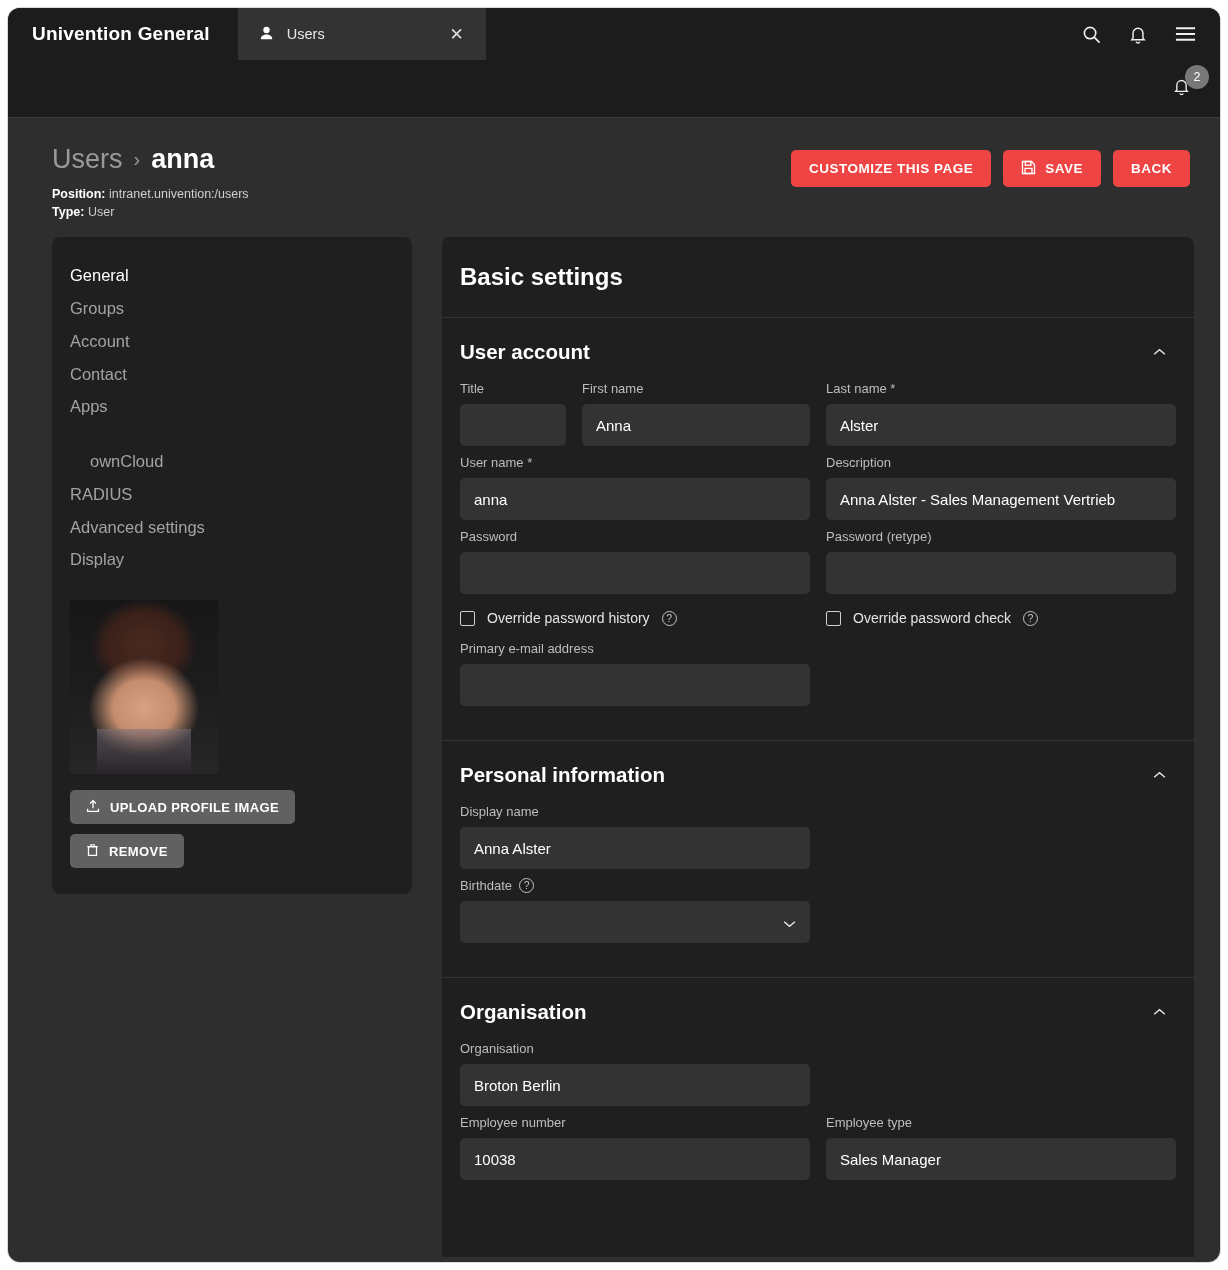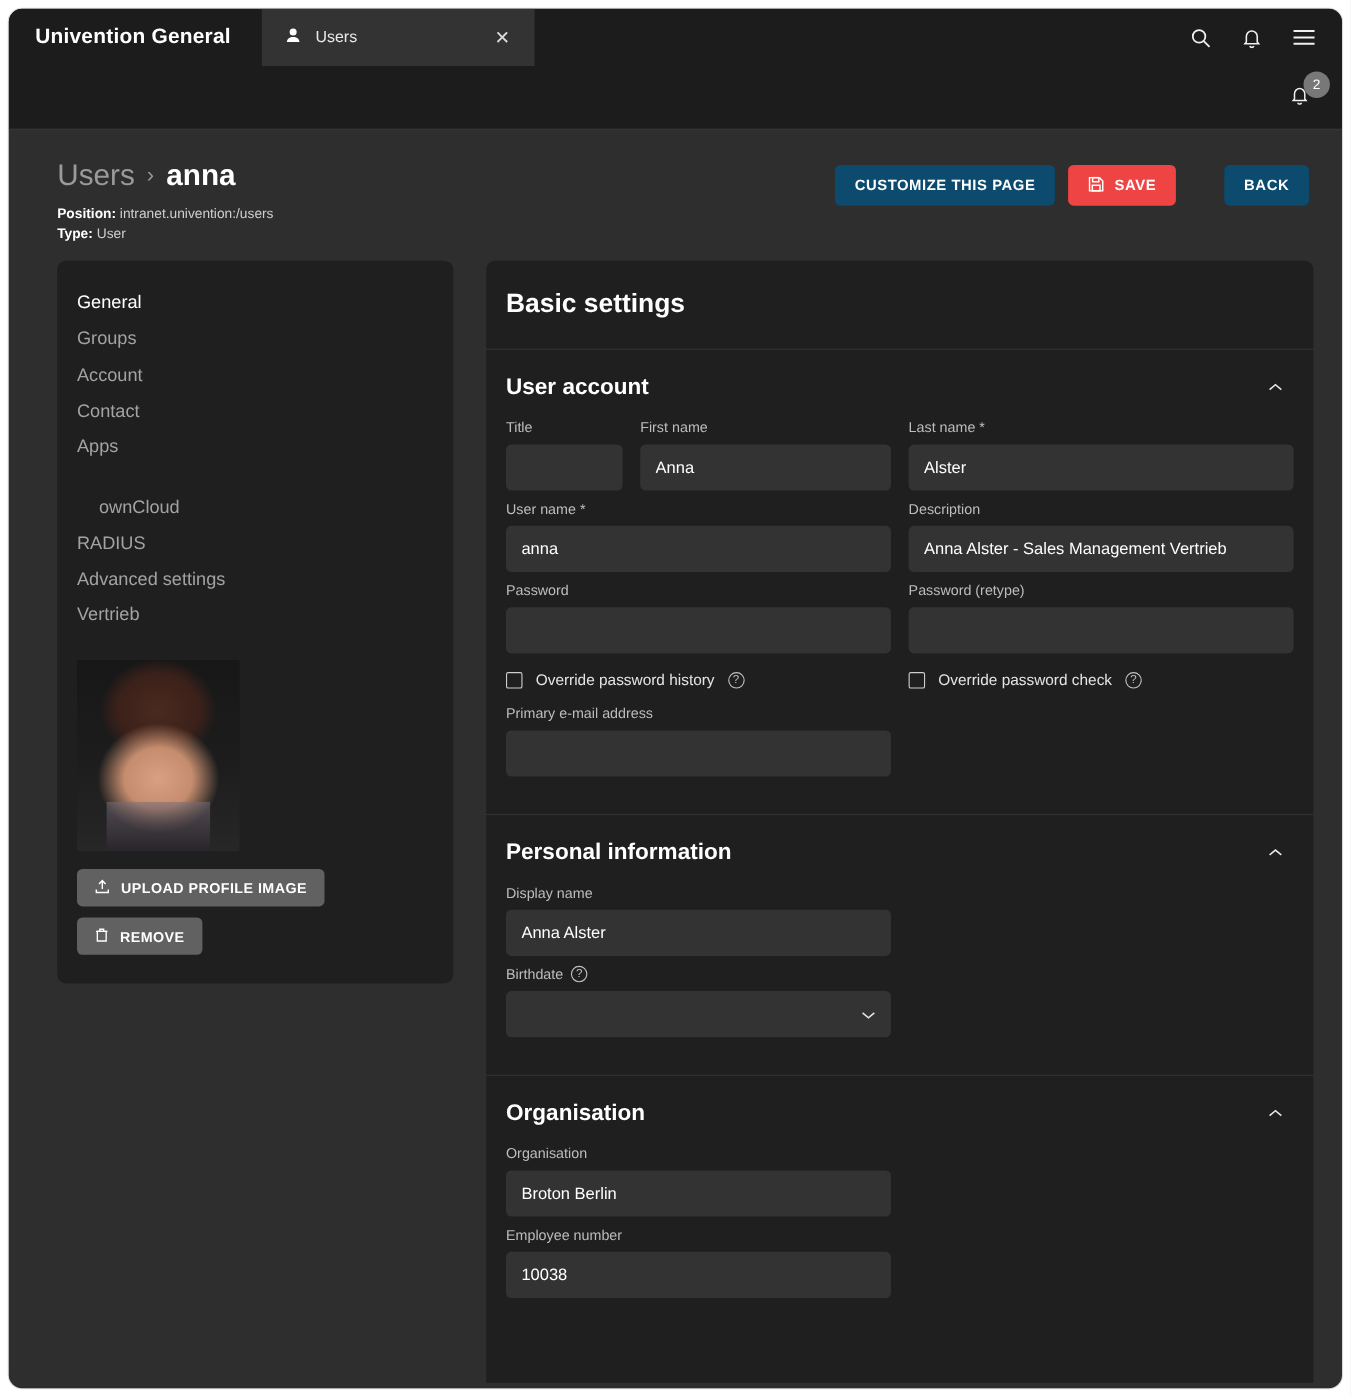--- a/index.html
+++ b/index.html
@@ -119,21 +119,21 @@
     font-weight: 700;
     letter-spacing: .5px;
     color: #ffffff;
     padding: 0 18px;
     height: 37px;
     display: inline-flex;
     align-items: center;
     gap: 9px;
     cursor: pointer;
   }
-  .btn-grey { background: #0c4a6e; margin-left: 32px; }
+  .btn-grey { background: #ef4444; }
   .btn-green { background: #ef4444; }
 
   
   .main {
     display: flex;
     gap: 30px;
     padding: 0 44px 0 44px;
     align-items: flex-start;
   }
 
@@ -374,21 +374,21 @@
     <div class="sidecard">
       <div class="navlist">
         <div class="navitem active">General</div>
         <div class="navitem">Groups</div>
         <div class="navitem">Account</div>
         <div class="navitem">Contact</div>
         <div class="navitem">Apps</div>
         <div class="navitem sub">ownCloud</div>
         <div class="navitem">RADIUS</div>
         <div class="navitem">Advanced settings</div>
-        <div class="navitem">Vertrieb</div>
+        <div class="navitem">Display</div>
       </div>
 
       <div class="avatar"></div>
 
       <div class="sidebtns">
         <button class="sidebtn">
           <span>
             <svg width="14" height="14" viewBox="0 0 16 16" fill="none" stroke="#ffffff" stroke-width="1.5">
                 <path d="M8 10.5V1.8"></path>
                 <path d="M4.6 5.2 8 1.8l3.4 3.4"></path>
@@ -533,19 +533,23 @@
             <div class="field w-half">
               <span class="flabel">Organisation</span>
               <input class="finput" value="Broton Berlin" style="">
             </div>
           </div>
           <div class="row">
             <div class="field w-half">
               <span class="flabel">Employee number</span>
               <input class="finput" value="10038" style="">
             </div>
+            <div class="field w-big">
+              <span class="flabel">Employee type</span>
+              <input class="finput" value="Sales Manager" style="">
+            </div>
           </div>
         </div>
       </div>
 
     </div>
   </div>
 </div>
 
 </body></html>

